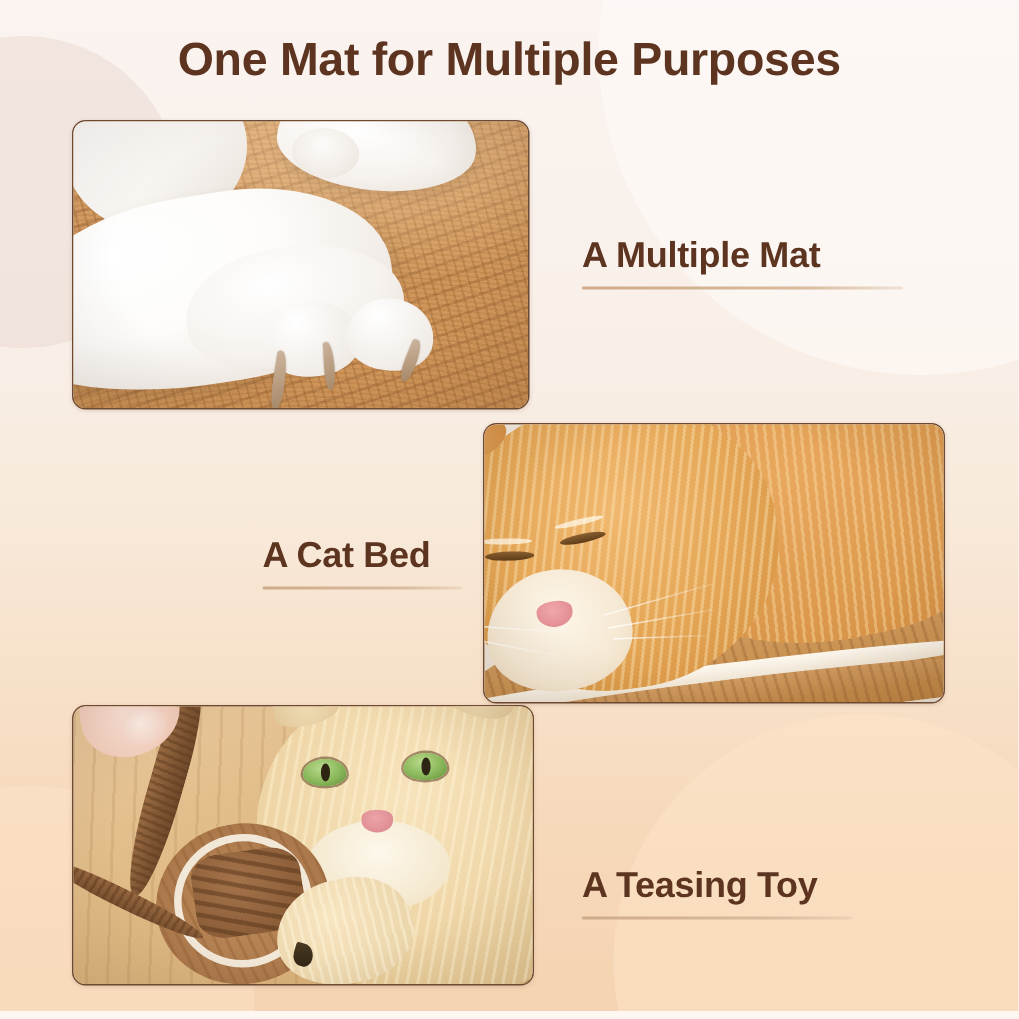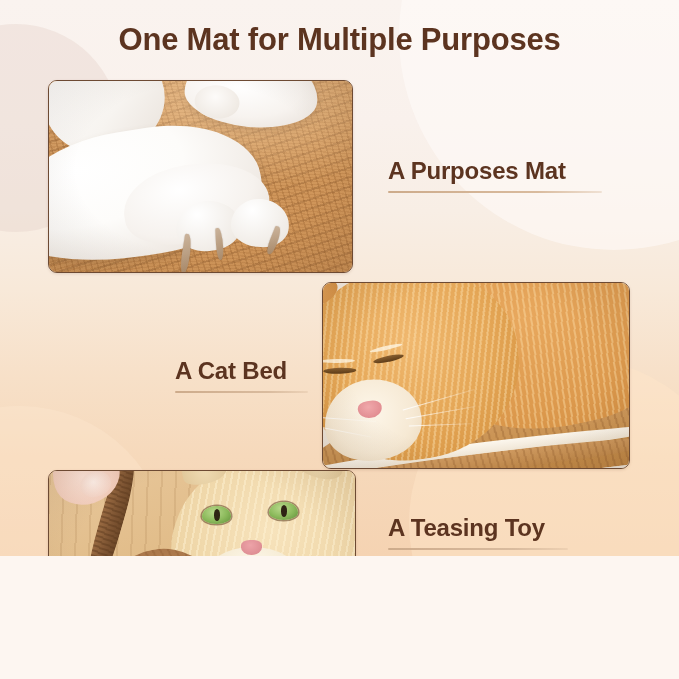--- a/index.html
+++ b/index.html
@@ -10,21 +10,21 @@
     overflow:hidden;
   }
 
   body {
     font-family:"Liberation Sans", sans-serif;
     background:#fdf6f1;
   }
 
   .poster {
     position:relative;
-    width:679px; height:556px;
+    width:679px; height:674px;
     overflow:hidden;
     background:linear-gradient(180deg,
         #faf3ef 0%,
         #f9f1ec 22%,
         #f8eee5 38%,
         #f8e9d9 52%,
         #f7e0c8 68%,
         #f6d9bb 82%,
         #f5d3b2 100%);
   }
@@ -414,21 +414,21 @@
     background:linear-gradient(90deg,#cdab8b 0%, #d9bb9e 70%, rgba(217,187,158,.35) 100%);
     border-radius:1px;
   }
 
   .label-1 { left:388px; top:158px; }
   .label-1 .label-rule { width:214px; }
 
   .label-2 { left:175px; top:358px; }
   .label-2 .label-rule { width:133px; }
 
-  .label-3 { left:388px; top:515px; }
+  .label-3 { left:388px; top:578px; }
   .label-3 .label-rule { width:180px; }
 </style>
 </head>
 <body>
 
 <div class="poster">
 
   <div class="blob blob-tl"></div>
   <div class="blob blob-tr"></div>
   <div class="blob blob-br"></div>
@@ -446,21 +446,21 @@
       <div class="p1-toe-a"></div>
       <div class="p1-toe-b"></div>
       <div class="claw claw-1"></div>
       <div class="claw claw-2"></div>
       <div class="claw claw-3"></div>
       <div class="vig"></div>
     </div>
   </div>
 
   <div class="label-wrap label-1">
-    <div class="label-text">A Purposes Mat</div>
+    <div class="label-text">A Multiple Mat</div>
     <div class="label-rule"></div>
   </div>
 
   <div class="panel panel-2">
     <div class="photo">
       <div class="p2-bg"></div>
       <div class="p2-mat"></div>
       <div class="p2-mat-stripe"></div>
       <div class="p2-mat-stripe2"></div>
       <div class="p2-body"></div>

